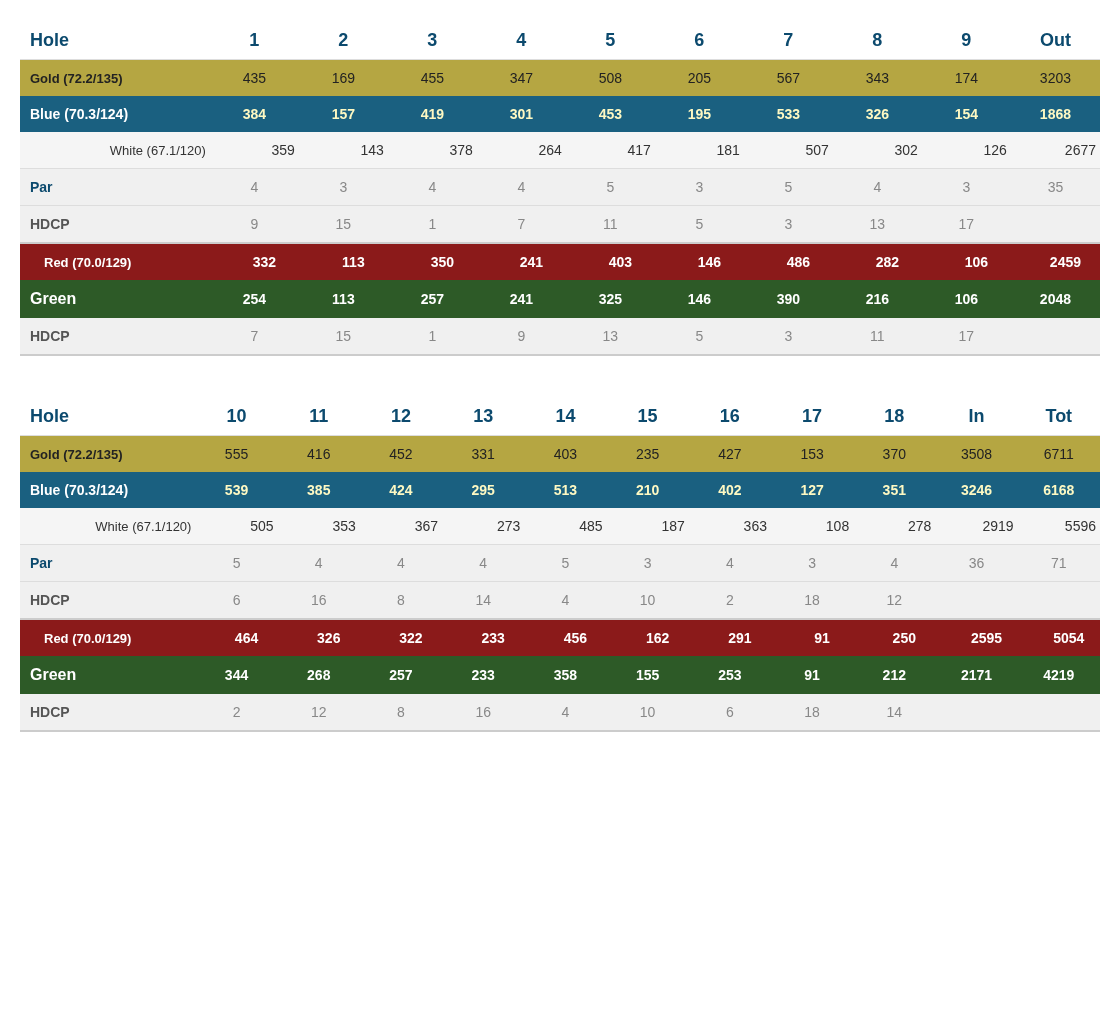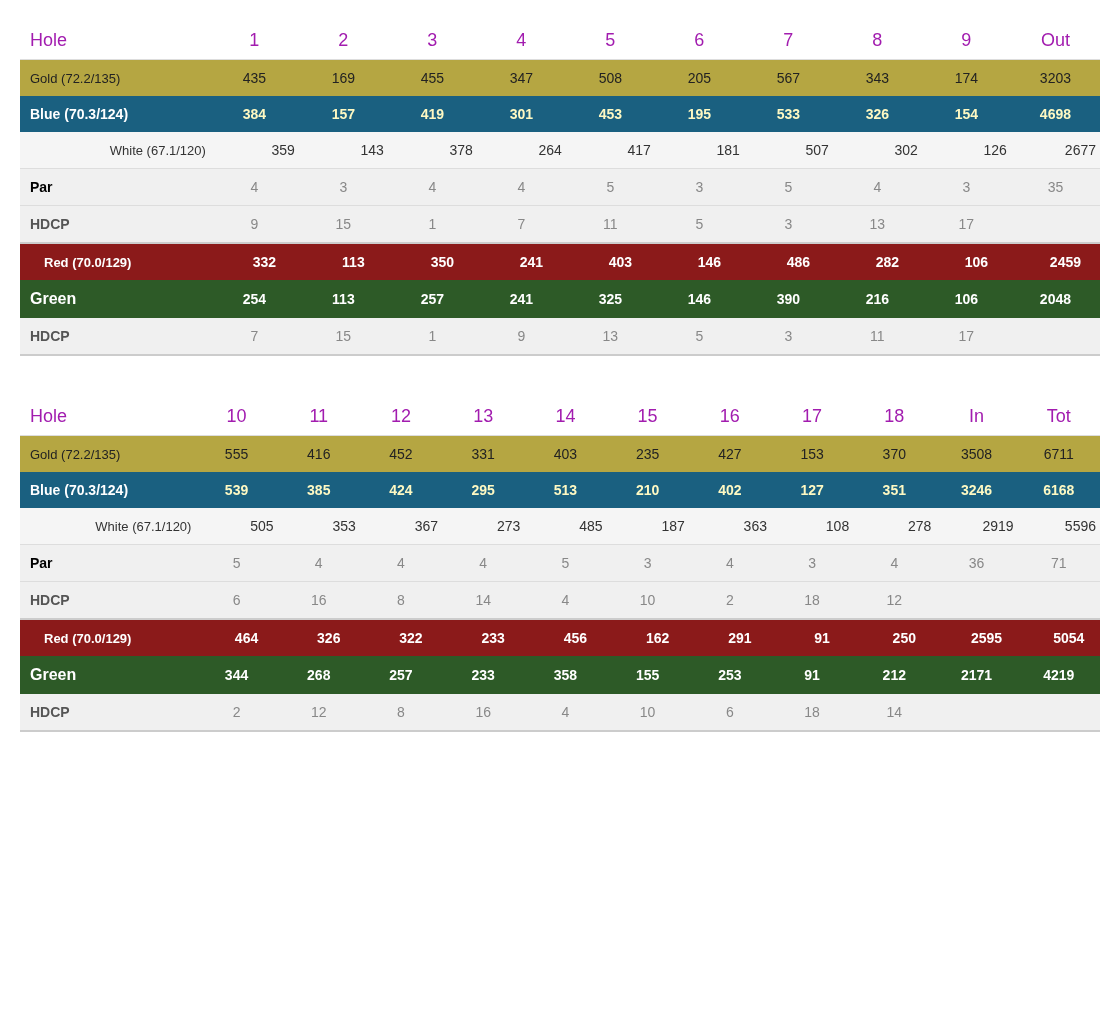--- a/index.html
+++ b/index.html
@@ -34,36 +34,36 @@
     }
     .col-num {
       width: 75px;
     }
     
     .row-header {
       background: #fff;
     }
     .row-header th {
       font-size: 18px;
-      font-weight: normal;
-      color: #a21caf;
+      font-weight: bold;
+      color: #0c4a6e;
       border-bottom: 1px solid #ddd;
       padding-bottom: 8px;
     }
     
     .row-gold {
       background: #b5a642;
     }
     .row-gold td {
       color: #222;
       font-size: 14px;
     }
     .row-gold .label-cell {
       color: #222;
-      font-weight: normal;
+      font-weight: bold;
       font-size: 13px;
     }
     
     .row-blue {
       background: #1a6080;
     }
     .row-blue td {
       color: #fef9c3;
       font-weight: bold;
     }
@@ -87,21 +87,21 @@
     }
     
     .row-par {
       background: #f0f0f0;
       border-bottom: 1px solid #ddd;
     }
     .row-par td {
       color: #888;
     }
     .row-par .label-cell {
-      color: #000000;
+      color: #0c4a6e;
       font-weight: bold;
     }
     
     .row-hdcp {
       background: #f0f0f0;
       border-bottom: 2px solid #ccc;
     }
     .row-hdcp td {
       color: #888;
     }
@@ -204,21 +204,21 @@
           <td class="col-label label-cell">Blue (70.3/124)</td>
           <td>384</td>
           <td>157</td>
           <td>419</td>
           <td>301</td>
           <td>453</td>
           <td>195</td>
           <td>533</td>
           <td>326</td>
           <td>154</td>
-          <td>4698</td>
+          <td>1868</td>
         </tr>
 
         <tr class="row-white">
           <td class="col-label label-cell">White (67.1/120)</td>
           <td>359</td>
           <td>143</td>
           <td>378</td>
           <td>264</td>
           <td>417</td>
           <td>181</td>

